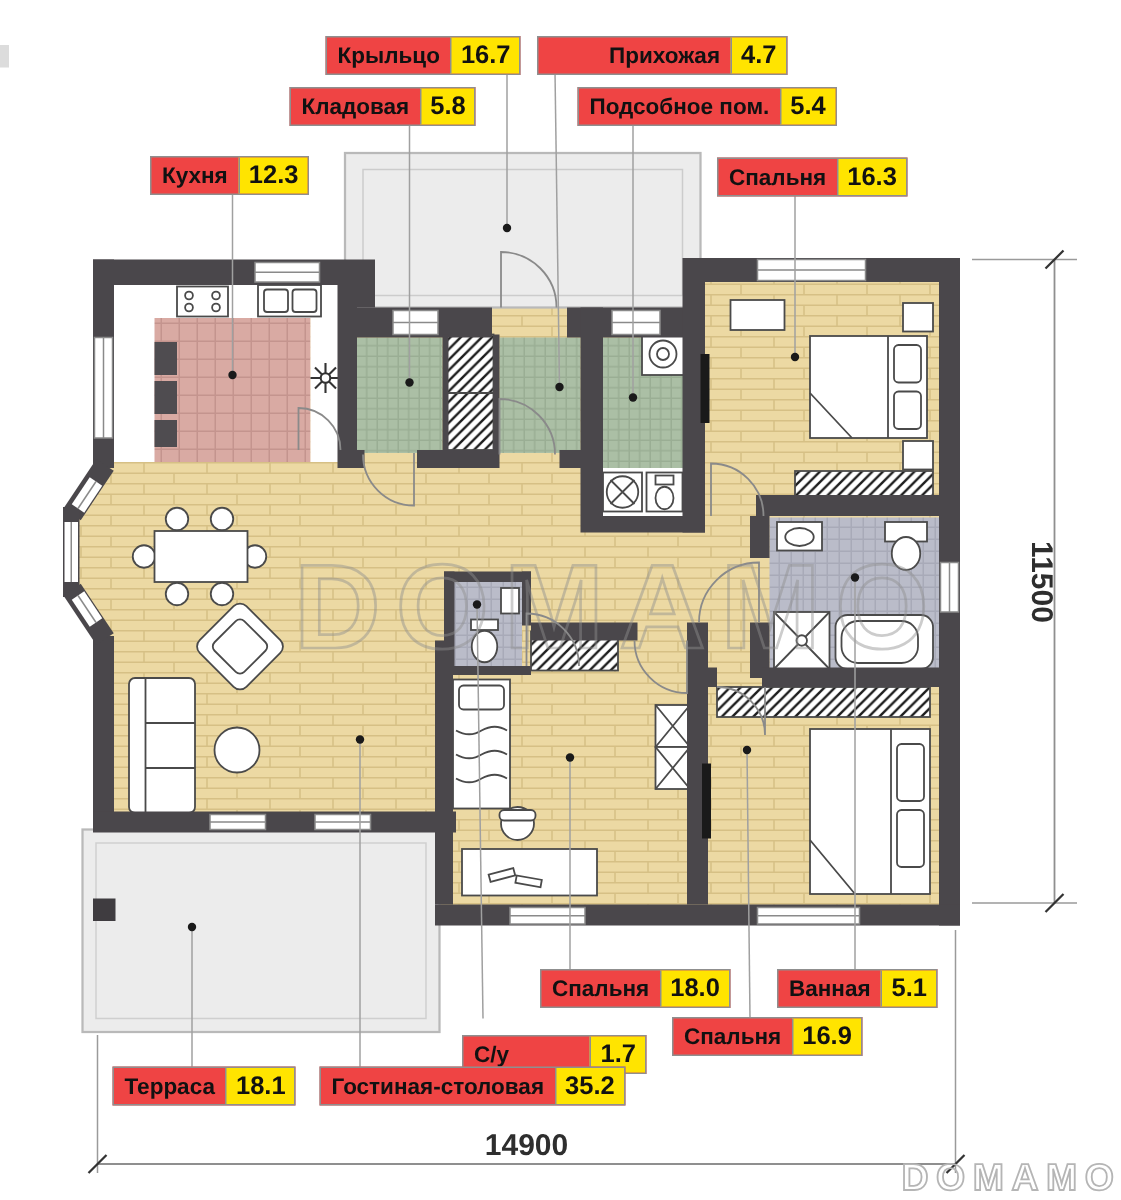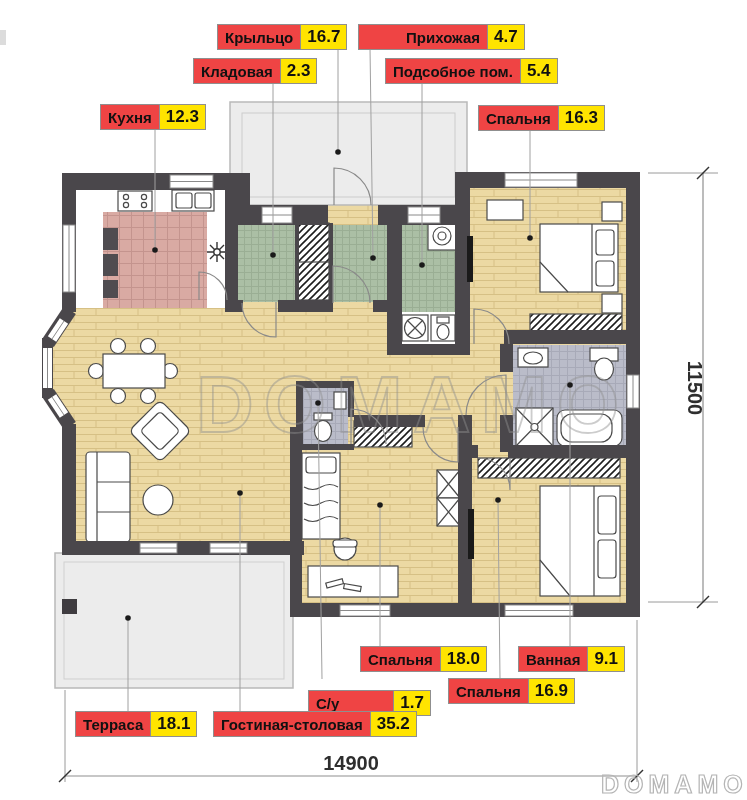--- a/index.html
+++ b/index.html
@@ -356,41 +356,41 @@
   <div class="lbl" style="left:217px;top:24px;">
     <span class="lname">Крыльцо</span>
       <span class="lval">16.7</span>
   </div>
   <div class="lbl" style="left:358px;top:24px;padding-left:40px;">
     <span class="lname">Прихожая</span>
       <span class="lval">4.7</span>
   </div>
   <div class="lbl" style="left:193px;top:58px;">
     <span class="lname">Кладовая</span>
-      <span class="lval">2.3</span>
+      <span class="lval">5.8</span>
   </div>
   <div class="lbl" style="left:385px;top:58px;">
     <span class="lname">Подсобное пом.</span>
       <span class="lval">5.4</span>
   </div>
   <div class="lbl" style="left:100px;top:104px;">
     <span class="lname">Кухня</span>
       <span class="lval">12.3</span>
   </div>
   <div class="lbl" style="left:478px;top:105px;">
     <span class="lname">Спальня</span>
       <span class="lval">16.3</span>
   </div>
   <div class="lbl" style="left:360px;top:646px;">
     <span class="lname">Спальня</span>
       <span class="lval">18.0</span>
   </div>
   <div class="lbl" style="left:518px;top:646px;">
     <span class="lname">Ванная</span>
-      <span class="lval">9.1</span>
+      <span class="lval">5.1</span>
   </div>
   <div class="lbl" style="left:308px;top:690px;gap:47px;">
     <span class="lname">С/у</span>
       <span class="lval">1.7</span>
   </div>
   <div class="lbl" style="left:448px;top:678px;">
     <span class="lname">Спальня</span>
       <span class="lval">16.9</span>
   </div>
   <div class="lbl" style="left:75px;top:711px;text-align:center;">

